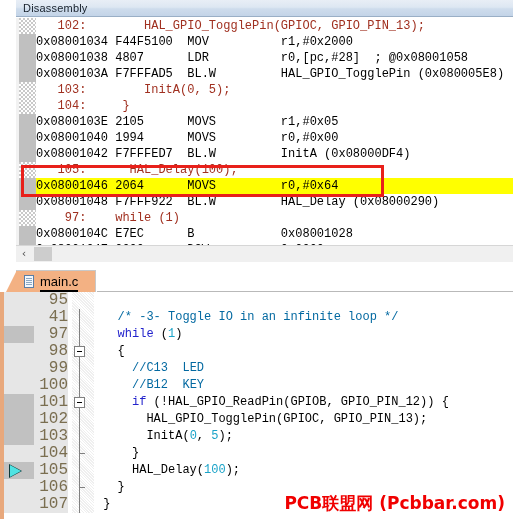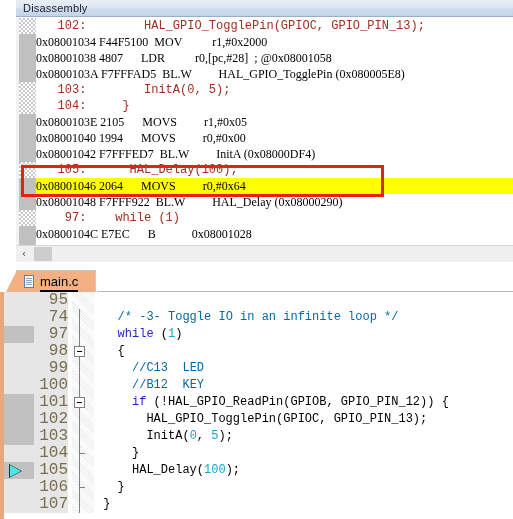--- a/index.html
+++ b/index.html
@@ -77,21 +77,21 @@
     background-position: 0 0, 2px 2px;
     border-left: 3px solid #f2f2f2;
     box-sizing: border-box;
   }
   .dis-text {
     position: absolute;
     left: 20px; top: 0;
     white-space: pre;
   }
   .dis-src-text { color: #a03020; }
-  .dis-asm-text { color: #000000; font-family: Liberation Serif, serif; }
+  .dis-asm-text { color: #000000; }
   .row-hl { background: #ffff00; }
   .row-hl .dis-gutter { background: #c0c0c0; background-image: none; }
 
   #redbox {
     position: absolute;
     left: 5px;
     top: 165px;
     width: 363px;
     height: 32px;
     border: 3px solid #e8201a;
@@ -350,27 +350,28 @@
     <div id="tab-rest"></div>
     <div id="tab-slant"></div>
     <div id="tab-main-c">
       <div id="tab-doc-icon"></div>
       <div id="tab-label">main.c</div>
     </div>
   </div>
 
   <div id="editor-body">
       <div class="ed-row"><div class="ed-marker"></div><div class="ed-lineno">95</div><div class="ed-fold"></div><div class="ed-code"></div></div>
-      <div class="ed-row"><div class="ed-marker"></div><div class="ed-lineno">74</div><div class="ed-fold"><div class="vline"></div></div><div class="ed-code"><span class="tok-pln">   </span><span class="tok-cmt">/* -3- Toggle IO in an infinite loop */</span></div></div>
+      <div class="ed-row"><div class="ed-marker"></div><div class="ed-lineno">41</div><div class="ed-fold"><div class="vline"></div></div><div class="ed-code"><span class="tok-pln">   </span><span class="tok-cmt">/* -3- Toggle IO in an infinite loop */</span></div></div>
       <div class="ed-row"><div class="ed-marker changed"></div><div class="ed-lineno">97</div><div class="ed-fold"><div class="vline"></div></div><div class="ed-code"><span class="tok-pln">   </span><span class="tok-kw">while</span><span class="tok-pln"> (</span><span class="tok-num">1</span><span class="tok-pln">)</span></div></div>
       <div class="ed-row"><div class="ed-marker"></div><div class="ed-lineno">98</div><div class="ed-fold"><div class="vline"></div><div class="box"></div></div><div class="ed-code"><span class="tok-pln">   {</span></div></div>
       <div class="ed-row"><div class="ed-marker"></div><div class="ed-lineno">99</div><div class="ed-fold"><div class="vline"></div></div><div class="ed-code"><span class="tok-pln">     </span><span class="tok-cmt">//C13  LED</span></div></div>
       <div class="ed-row"><div class="ed-marker"></div><div class="ed-lineno">100</div><div class="ed-fold"><div class="vline"></div></div><div class="ed-code"><span class="tok-pln">     </span><span class="tok-cmt">//B12  KEY</span></div></div>
       <div class="ed-row"><div class="ed-marker changed"></div><div class="ed-lineno">101</div><div class="ed-fold"><div class="vline"></div><div class="box"></div></div><div class="ed-code"><span class="tok-pln">     </span><span class="tok-kw">if</span><span class="tok-pln"> (!HAL_GPIO_ReadPin(GPIOB, GPIO_PIN_12)) {</span></div></div>
       <div class="ed-row"><div class="ed-marker changed"></div><div class="ed-lineno">102</div><div class="ed-fold"><div class="vline"></div></div><div class="ed-code"><span class="tok-pln">       HAL_GPIO_TogglePin(GPIOC, GPIO_PIN_13);</span></div></div>
       <div class="ed-row"><div class="ed-marker changed"></div><div class="ed-lineno">103</div><div class="ed-fold"><div class="vline"></div></div><div class="ed-code"><span class="tok-pln">       InitA(</span><span class="tok-num">0</span><span class="tok-pln">, </span><span class="tok-num">5</span><span class="tok-pln">);</span></div></div>
       <div class="ed-row"><div class="ed-marker"></div><div class="ed-lineno">104</div><div class="ed-fold"><div class="vline"></div><div class="endtick"></div></div><div class="ed-code"><span class="tok-pln">     }</span></div></div>
       <div class="ed-row"><div class="ed-marker changed"></div><div id="exec-arrow-outline" style="top: 2px;"></div><div id="exec-arrow" style="top: 3px;"></div><div class="ed-lineno">105</div><div class="ed-fold"><div class="vline"></div></div><div class="ed-code"><span class="tok-pln">     HAL_Delay(</span><span class="tok-num">100</span><span class="tok-pln">);</span></div></div>
       <div class="ed-row"><div class="ed-marker"></div><div class="ed-lineno">106</div><div class="ed-fold"><div class="vline"></div><div class="endtick"></div></div><div class="ed-code"><span class="tok-pln">   }</span></div></div>
       <div class="ed-row"><div class="ed-marker"></div><div class="ed-lineno">107</div><div class="ed-fold"><div class="vline"></div></div><div class="ed-code"><span class="tok-pln"> }</span></div></div>
     </div>
 
+  <div id="watermark">PCB联盟网 (Pcbbar.com)</div>
 </div>
 
 </body></html>

